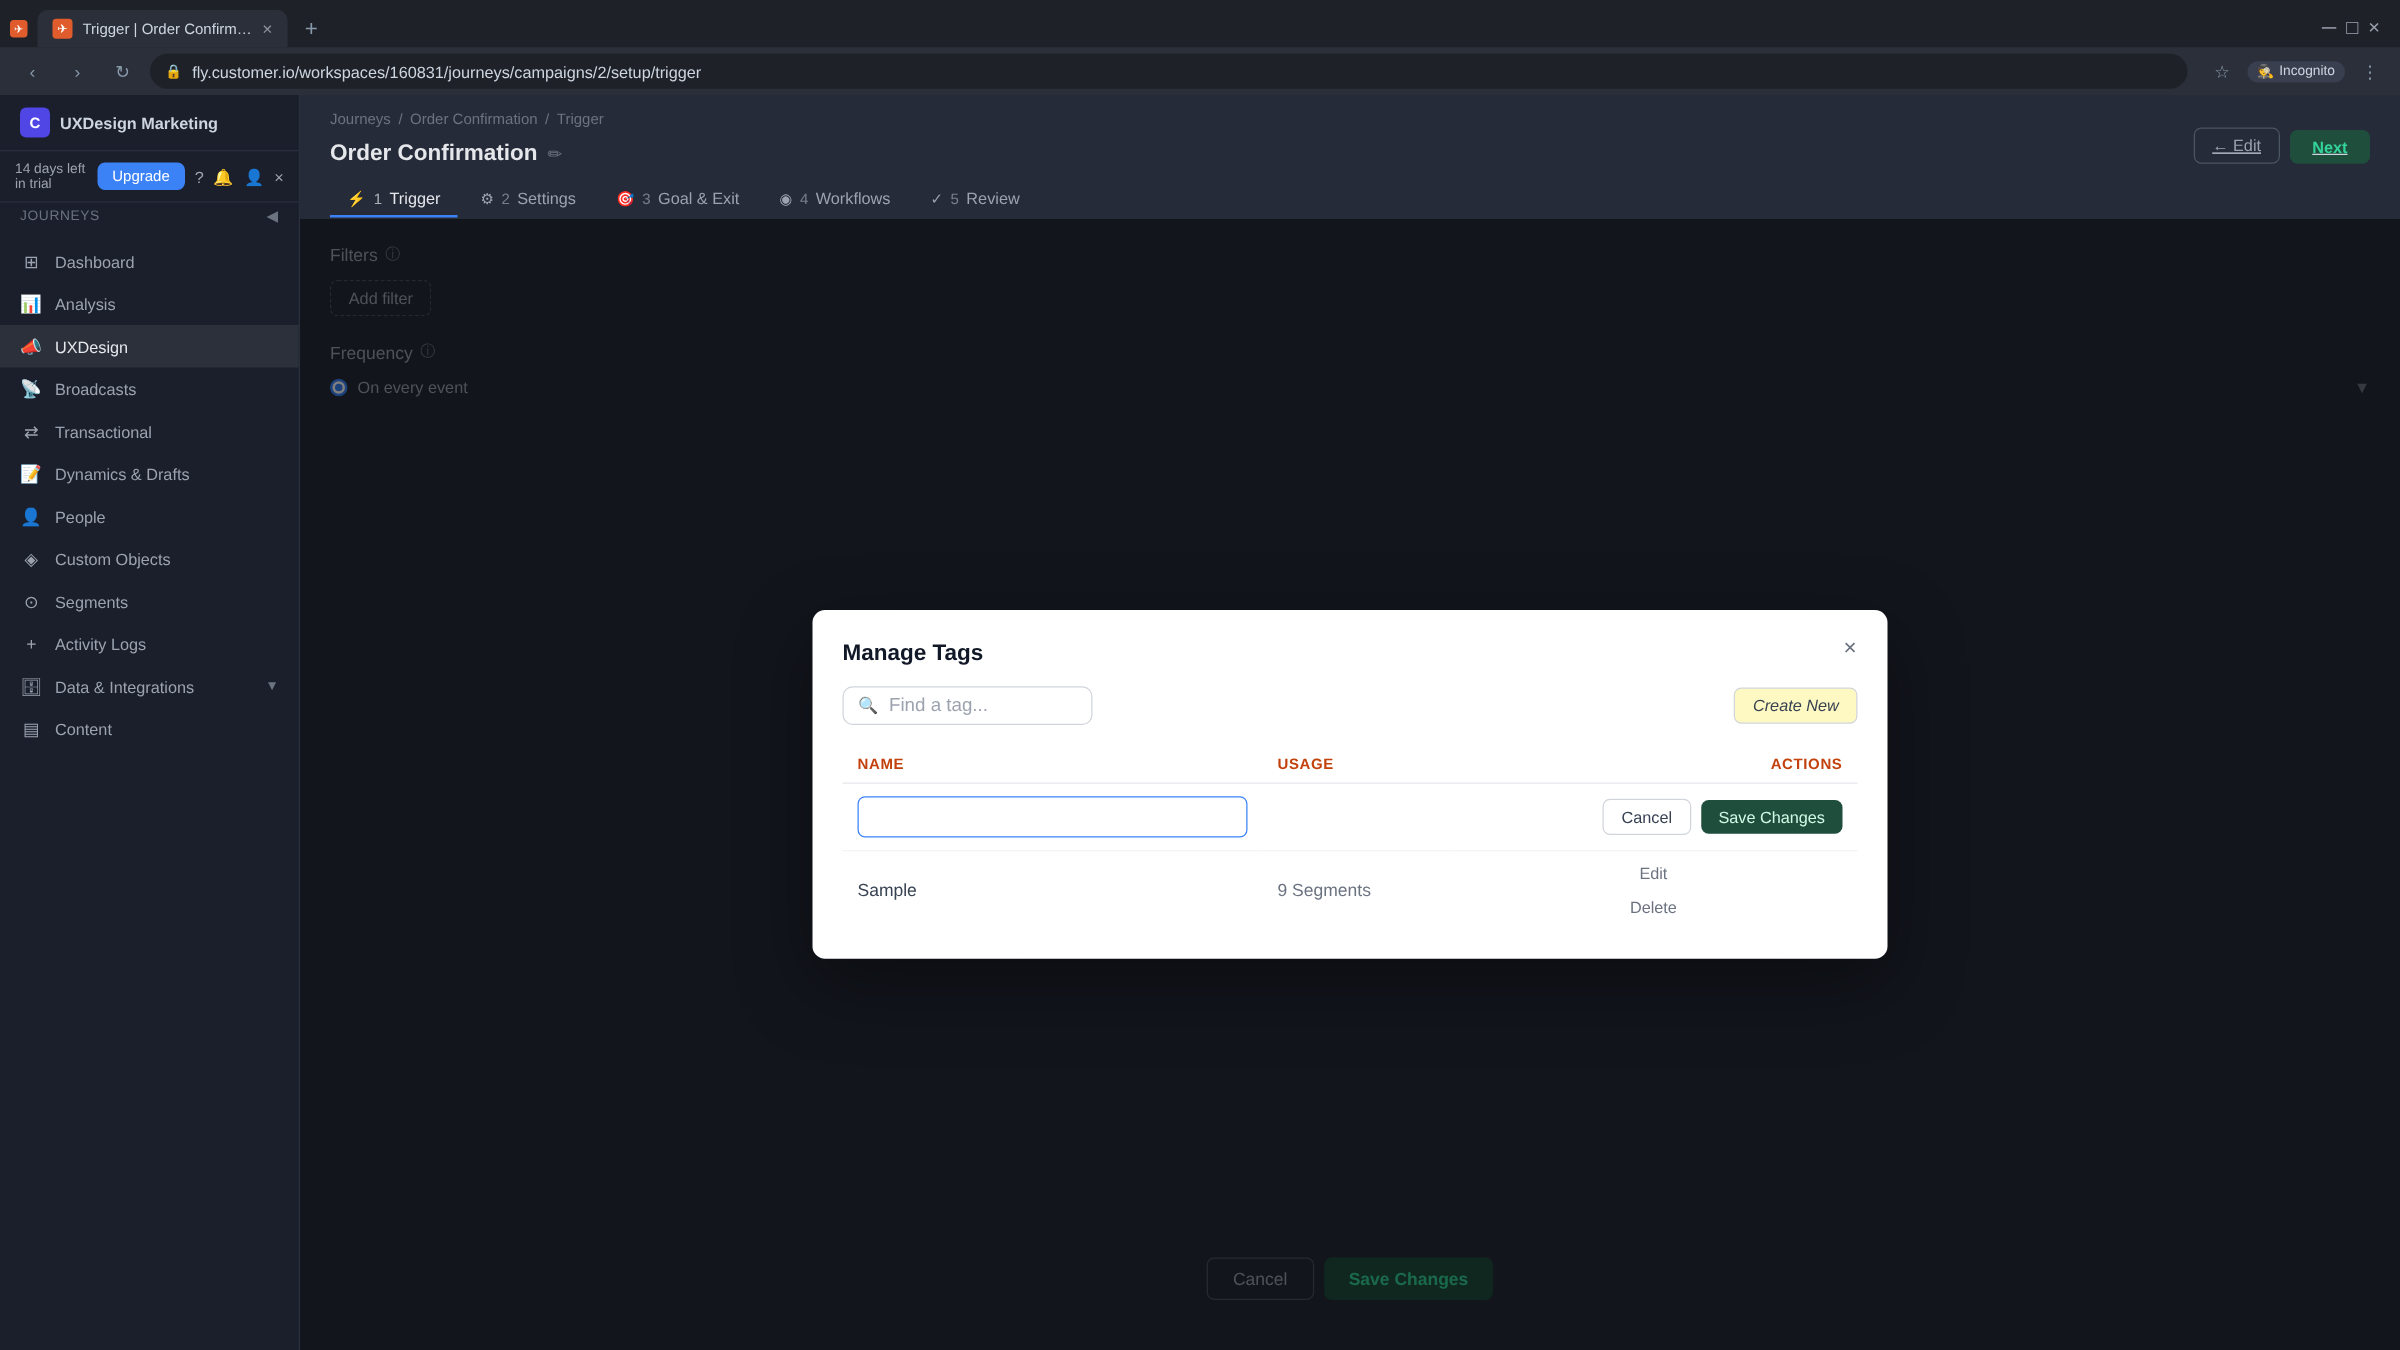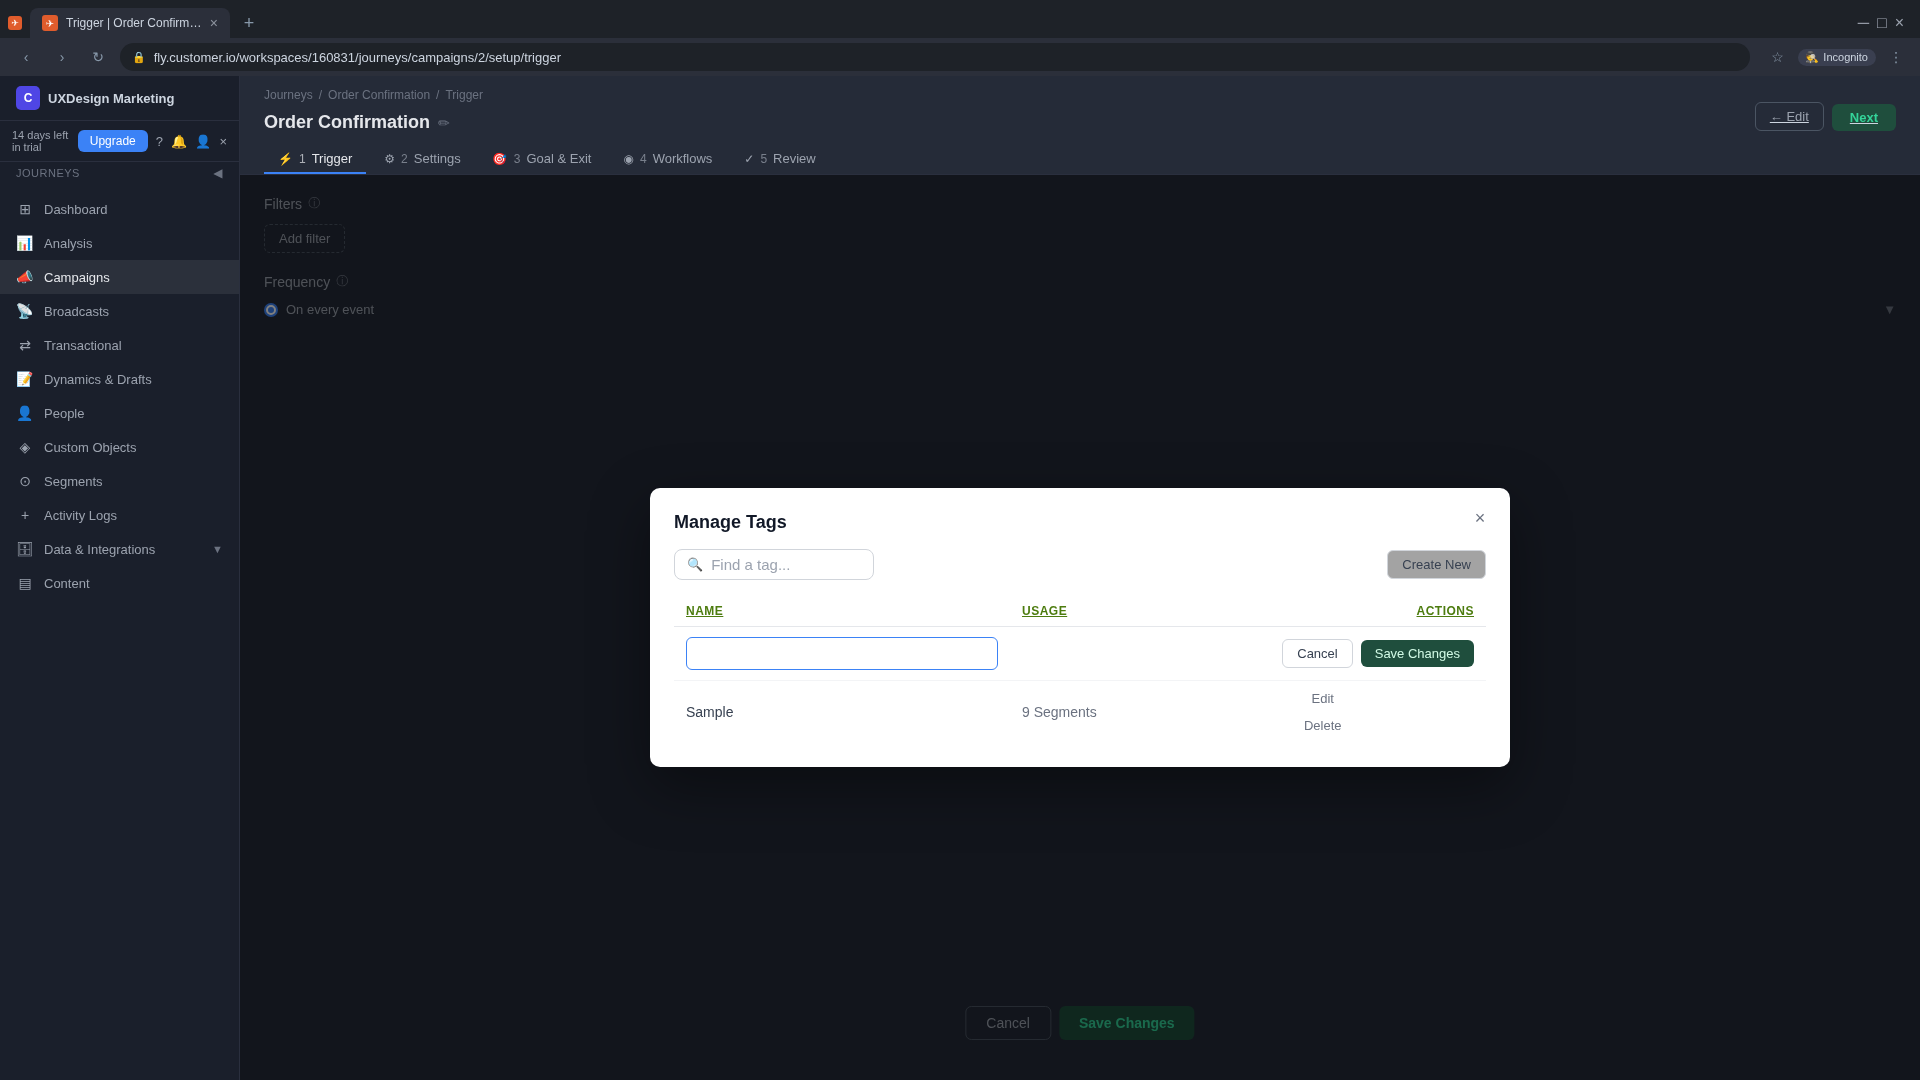--- a/index.html
+++ b/index.html
@@ -78,25 +78,25 @@
     .modal { background: white; border-radius: 10px; width: 860px; padding: 24px; position: relative; box-shadow: 0 20px 60px rgba(0,0,0,0.4); }
     .modal-title { font-size: 18px; font-weight: 600; color: #111827; margin-bottom: 16px; }
     .modal-close { position: absolute; top: 16px; right: 16px; width: 28px; height: 28px; border: none; background: transparent; font-size: 18px; color: #6b7280; cursor: pointer; display: flex; align-items: center; justify-content: center; border-radius: 4px; }
 
     
     .modal-search-row { display: flex; align-items: center; justify-content: space-between; margin-bottom: 16px; gap: 12px; }
     .search-box { display: flex; align-items: center; gap: 8px; border: 1px solid #d1d5db; border-radius: 8px; padding: 6px 12px; width: 200px; }
     .search-icon { color: #9ca3af; font-size: 13px; }
     .search-input { border: none; outline: none; font-size: 15px; color: #374151; width: 100%; background: transparent; }
     .search-input::placeholder { color: #9ca3af; }
-    .create-new-btn { background: #a3a3a3; border: 1px solid #d1d5db; border-radius: 6px; padding: 6px 14px; font-size: 13px; color: #374151; cursor: pointer; white-space: nowrap; }
+    .create-new-btn { background: #fef9c3; border: 1px solid #d1d5db; border-radius: 6px; padding: 6px 14px; font-size: 13px; color: #374151; cursor: pointer; white-space: nowrap; font-style: italic; }
 
     
     .modal-table { width: 100%; border-collapse: collapse; }
-    .modal-table th { text-align: left; font-size: 12px; font-weight: 600; color: #4d7c0f; text-transform: uppercase; letter-spacing: 0.5px; padding: 8px 12px; border-bottom: 1px solid #e5e7eb; text-decoration: underline; }
+    .modal-table th { text-align: left; font-size: 12px; font-weight: 600; color: #c2410c; text-transform: uppercase; letter-spacing: 0.5px; padding: 8px 12px; border-bottom: 1px solid #e5e7eb; }
     .modal-table td { padding: 10px 12px; font-size: 13px; color: #374151; }
     .modal-table tr:not(:last-child) td { border-bottom: 1px solid #f3f4f6; }
 
     
     .inline-edit-input { border: 1px solid #3b82f6; border-radius: 6px; padding: 8px 10px; font-size: 13px; width: 100%; outline: none; color: #374151; }
     .inline-action-btns { display: flex; gap: 8px; align-items: center; }
     .cancel-inline-btn { border: 1px solid #d1d5db; background: white; color: #374151; padding: 6px 14px; border-radius: 6px; font-size: 13px; cursor: pointer; }
     .save-inline-btn { background: #1f4e3d; color: #d1fae5; border: none; padding: 6px 14px; border-radius: 6px; font-size: 13px; cursor: pointer; font-weight: 500; }
 
     
@@ -178,21 +178,21 @@
       <div class="nav-item">
         <span class="nav-item-icon">⊞</span>
         <span>Dashboard</span>
       </div>
       <div class="nav-item">
         <span class="nav-item-icon">📊</span>
         <span>Analysis</span>
       </div>
       <div class="nav-item active">
         <span class="nav-item-icon">📣</span>
-        <span>Campaigns</span>
+        <span>UXDesign</span>
       </div>
       <div class="nav-item">
         <span class="nav-item-icon">📡</span>
         <span>Broadcasts</span>
       </div>
       <div class="nav-item">
         <span class="nav-item-icon">⇄</span>
         <span>Transactional</span>
       </div>
       <div class="nav-item">

